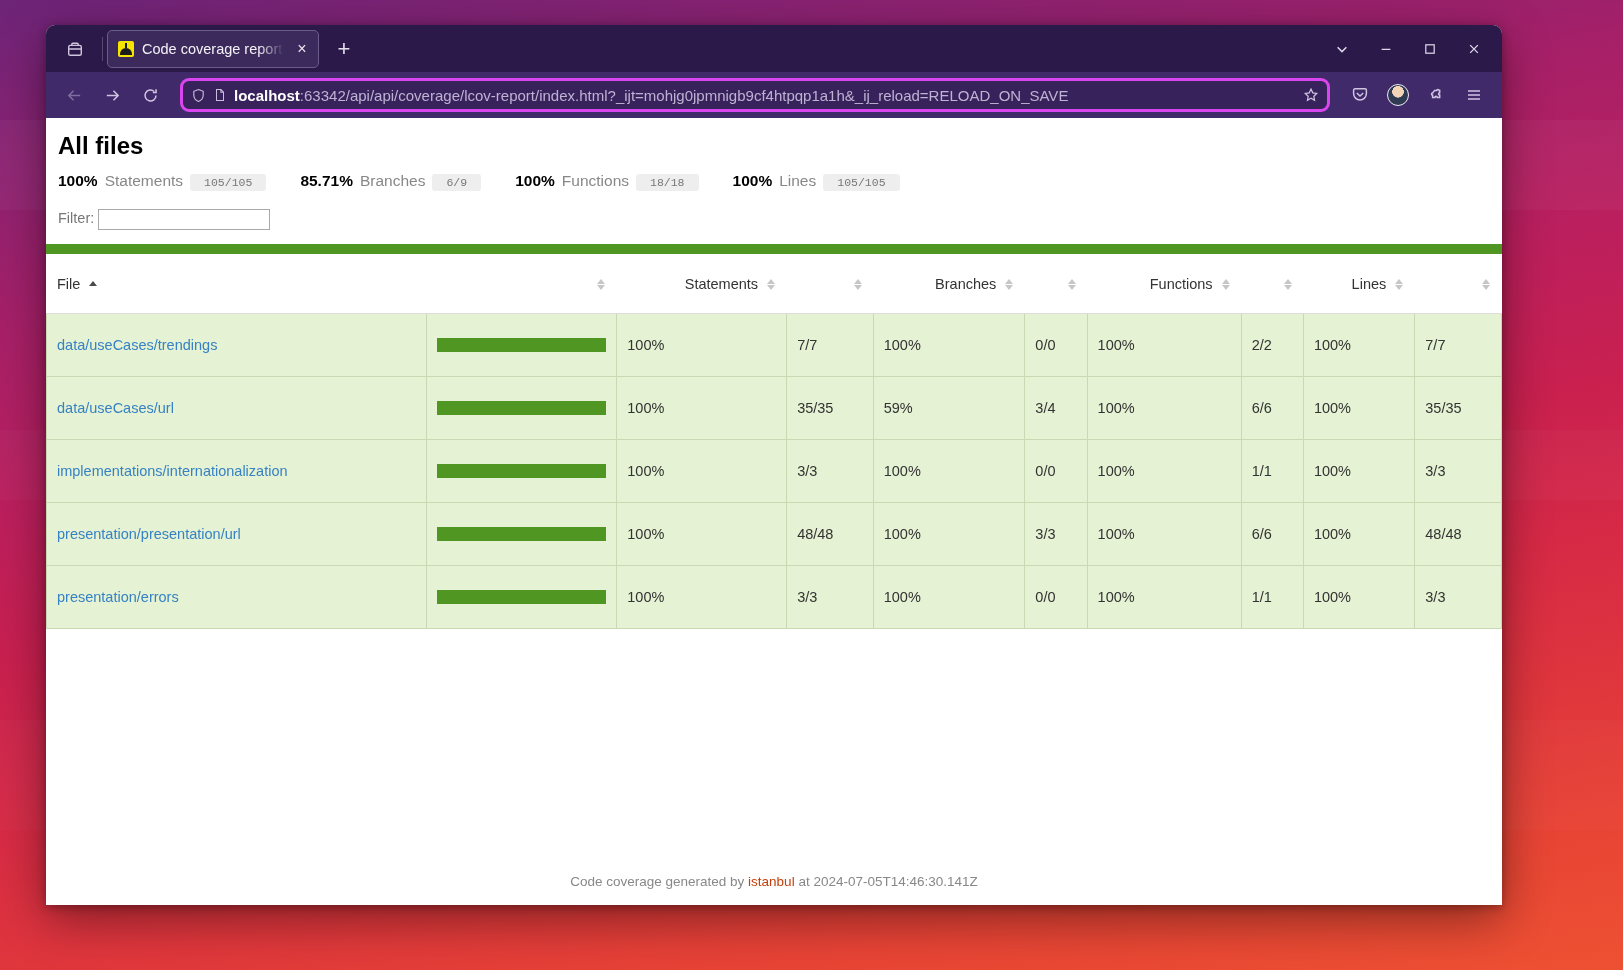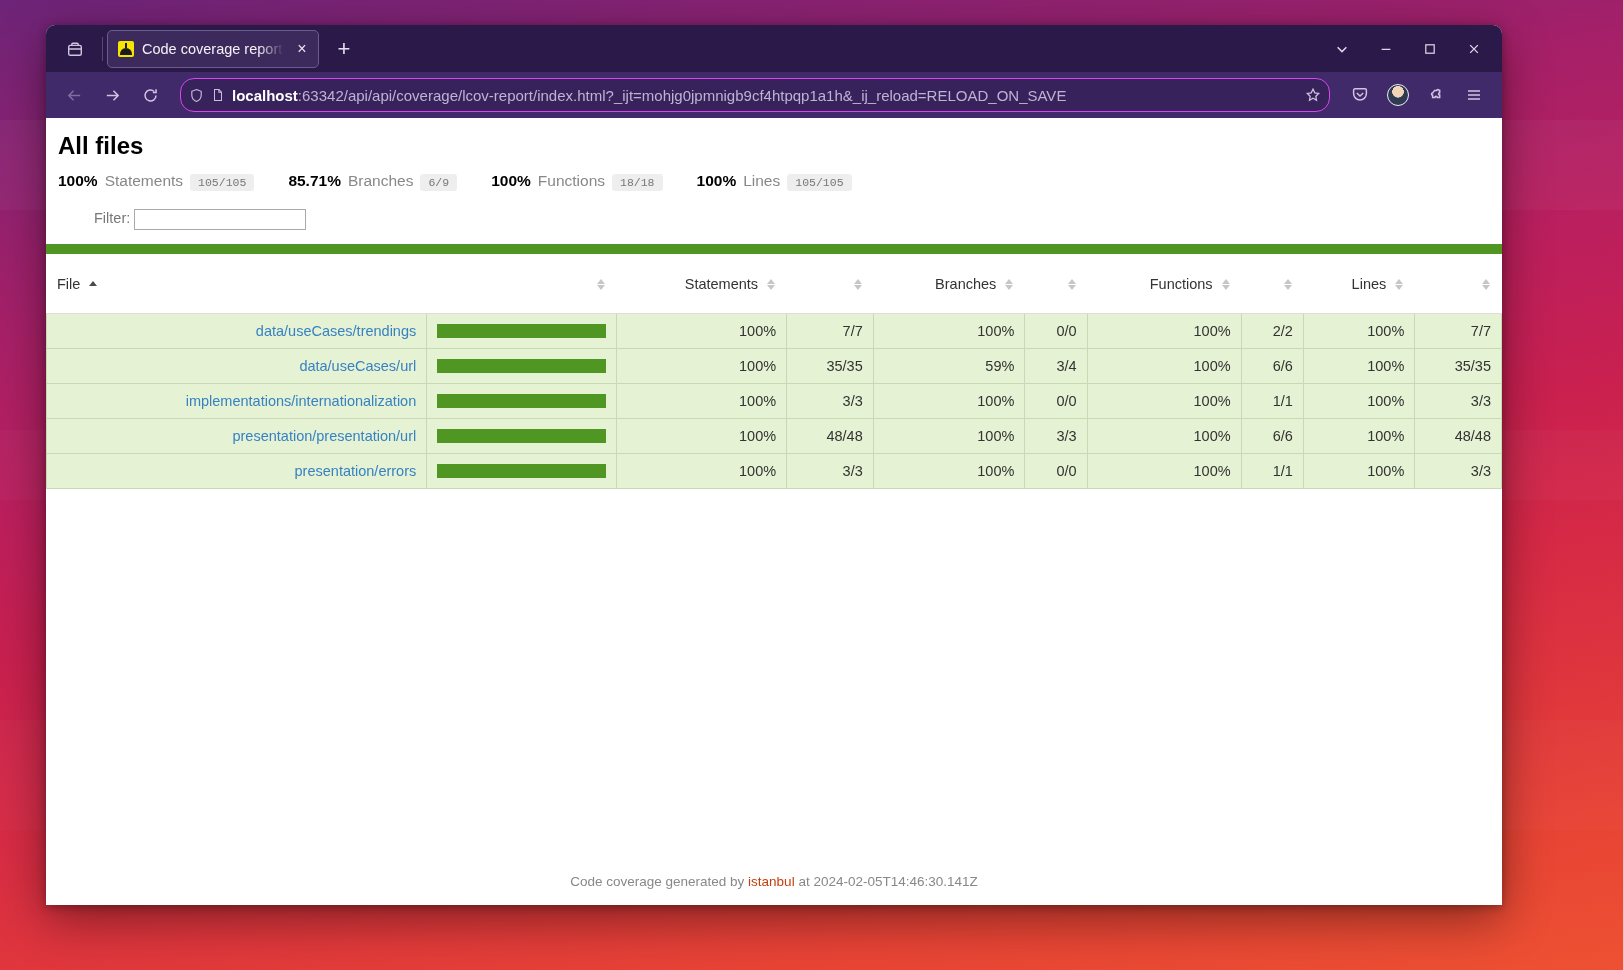--- a/index.html
+++ b/index.html
@@ -132,22 +132,22 @@
     width: 36px; height: 34px;
     display: flex; align-items: center; justify-content: center;
     color: #cfc5e2; border-radius: 4px;
   }
   .navbtn.disabled { color: #7d6ea0; }
   .urlbar {
     flex: 1 1 auto;
     height: 34px;
     margin: 0 10px;
     background: #38225c;
-    border: 1px solid #d946ef;
-    border-radius: 14px;
+    border: 3px solid #d946ef;
+    border-radius: 9px;
     display: flex; align-items: center;
     padding: 0 8px;
     gap: 7px;
     min-width: 0;
   }
   .urlbar .u-icon { color: #c9bfdd; display: flex; align-items: center; flex: 0 0 auto; }
   .url-text {
     flex: 1 1 auto; min-width: 0;
     font-size: 15px; color: #bfb3d4;
     white-space: nowrap; overflow: hidden; text-overflow: clip;
@@ -179,31 +179,31 @@
   }
 
   .summary-row { display: flex; align-items: baseline; gap: 0; margin-bottom: 18px;}
   .summary-item { display: flex; align-items: baseline; gap: 7px; margin-right: 34px; }
   .summary-pct { font-size: 15.5px; font-weight: 700; color: #000; }
   .summary-label { font-size: 15.5px; color: #888; }
   .summary-frac {
     font-family: "Liberation Mono", monospace;
     font-size: 11.5px; color: #777;
     background: #eee; border-radius: 3px;
-    padding: 2px 8px;
+    padding: 2px 14px;
   }
 
   .quiet {
     color: #7a7a7a; font-size: 14.5px;
     margin-bottom: 16px;
   }
   .quiet i { font-style: italic; }
 
   .filter-row { font-size: 14.5px; color: #777; margin-bottom: 14px; }
-  .filter-row label { margin-right: 4px; margin-left: 36px; }
+  .filter-row label { margin-right: 4px; }
   input.filter-input {
     width: 172px; height: 21px;
     border: 1px solid #a9a9a9;
     background: #fff;
     font-size: 13px;
     padding: 1px 3px;
     vertical-align: middle;
     font-family: "Liberation Sans", sans-serif;
   }
 
@@ -241,22 +241,22 @@
   }
   .sorter::before { top: 0; border-bottom: 5px solid #999; }
   .sorter::after { bottom: 0; border-top: 5px solid #999; }
   .sorter.asc { opacity: 1; width: 9px;}
   .sorter.asc::before { border-bottom-color: #4a4a4a; top: 2px; }
   .sorter.asc::after { display: none; }
 
   table.coverage-summary tbody tr { background: #e5f2d3; }
   table.coverage-summary tbody td {
     border: 1px solid #c8d9b4;
-    padding: 9px 10px;
-    text-align: right;
+    padding: 23px 10px;
+    text-align: left;
     color: #333;
     white-space: nowrap;
   }
   td.file-cell { text-align: left; }
   td.file-cell a { color: #3782c4; text-decoration: none; font-size: 14.5px; }
   td.pic-cell { width: 190px; padding: 9px 12px 9px 10px; }
   .chart-bar {
     height: 14px;
     background: #e5f2d3;
     width: 100%;
@@ -545,15 +545,15 @@
             <td>100%</td>
             <td>0/0</td>
             <td>100%</td>
             <td>1/1</td>
             <td>100%</td>
             <td>3/3</td>
           </tr>
         </tbody>
     </table>
 
-    <div class="footer"><span>Code coverage generated by </span><a href="#">istanbul</a><span> at 2024-02-05T14:46:30.141Z</span></div>
+    <div class="footer"><span>Code coverage generated by </span><a href="#">istanbul</a><span> at 2024-07-05T14:46:30.141Z</span></div>
   </div>
 </div>
 
 </body></html>

